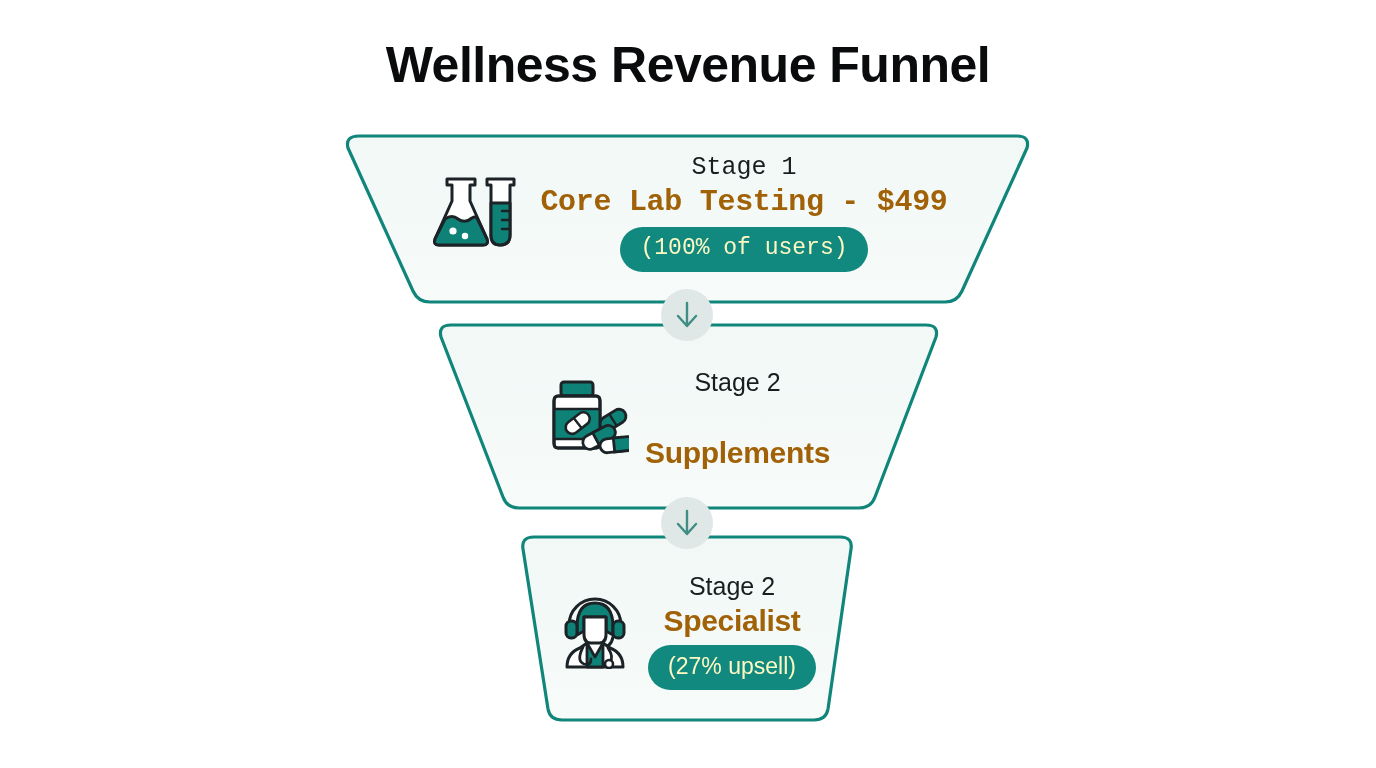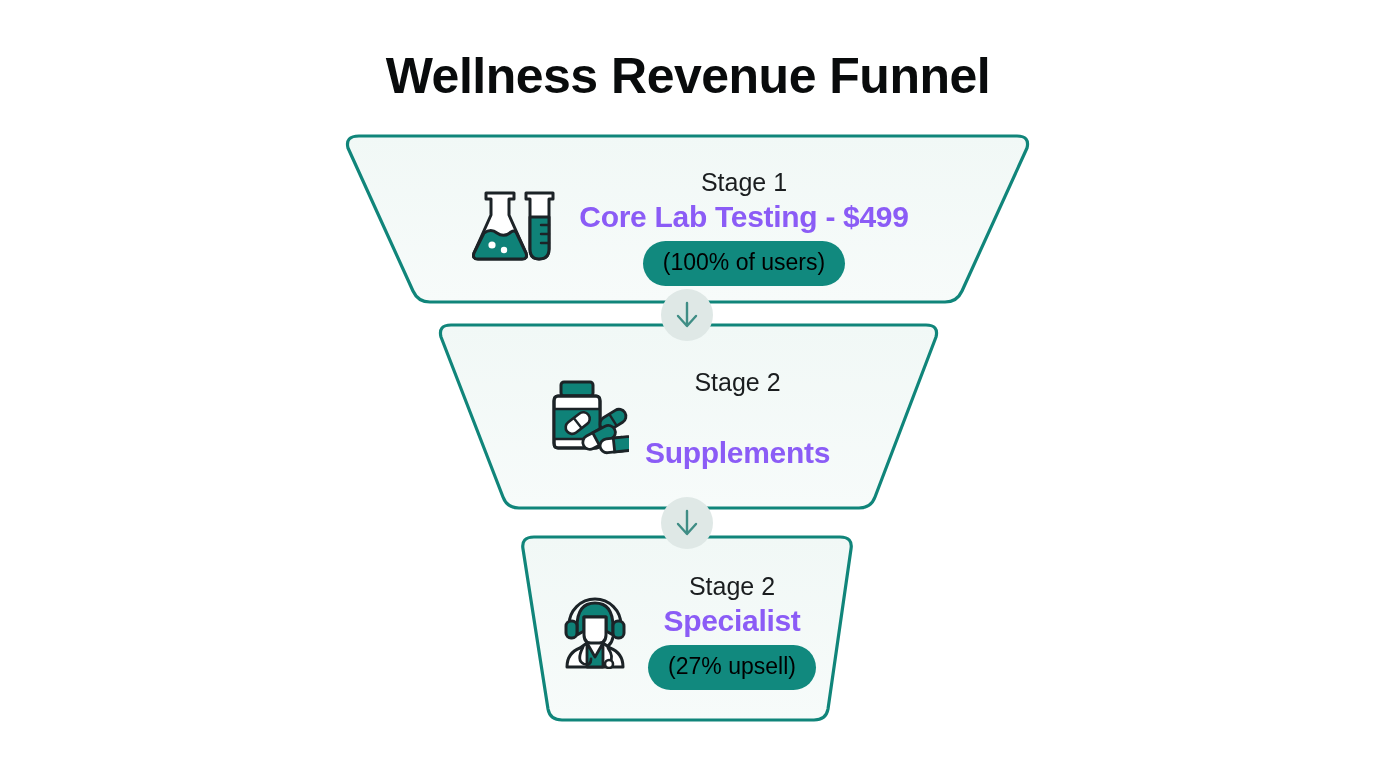--- a/index.html
+++ b/index.html
@@ -16,21 +16,21 @@
   }
   #canvas {
     position: relative;
     width: 1376px;
     height: 768px;
   }
   
   .page-title {
     position: absolute;
     left: 0;
-    top: 49px;
+    top: 38px;
     width: 1376px;
     text-align: center;
     font-size: 50px;
     font-weight: bold;
     letter-spacing: -0.5px;
     color: #090b0c;
     line-height: 1.1;
   }
   
   #funnel-shapes {
@@ -62,44 +62,45 @@
   .stage-label {
     font-size: 25px;
     font-weight: normal;
     color: #1a1d1f;
     line-height: 1.28;
     white-space: nowrap;
   }
   .stage-title {
     font-size: 30px;
     font-weight: bold;
-    color: #8b5cf6;
+    color: #a16207;
     line-height: 1.18;
     letter-spacing: -0.3px;
     text-align: left;
     margin-top: 1px;
   }
   .stage-badge {
     margin-top: 7px;
     background: #11897e;
-    color: #000000;
+    color: #fef9c3;
     font-size: 23px;
     line-height: 1;
     padding: 10px 20px 12px 20px;
     border-radius: 999px;
     white-space: nowrap;
     text-align: right;
   }
 
   
   #stage-1-content {
     left: 348px;
-    top: 156px;
+    top: 142px;
     width: 680px;
     height: 140px;
+    font-family: Liberation Mono, monospace;
   }
   #stage-1-content .stage-text { margin-left: 4px; }
   
   #stage-2-content {
     left: 440px;
     top: 336px;
     width: 497px;
     height: 164px;
   }
   

